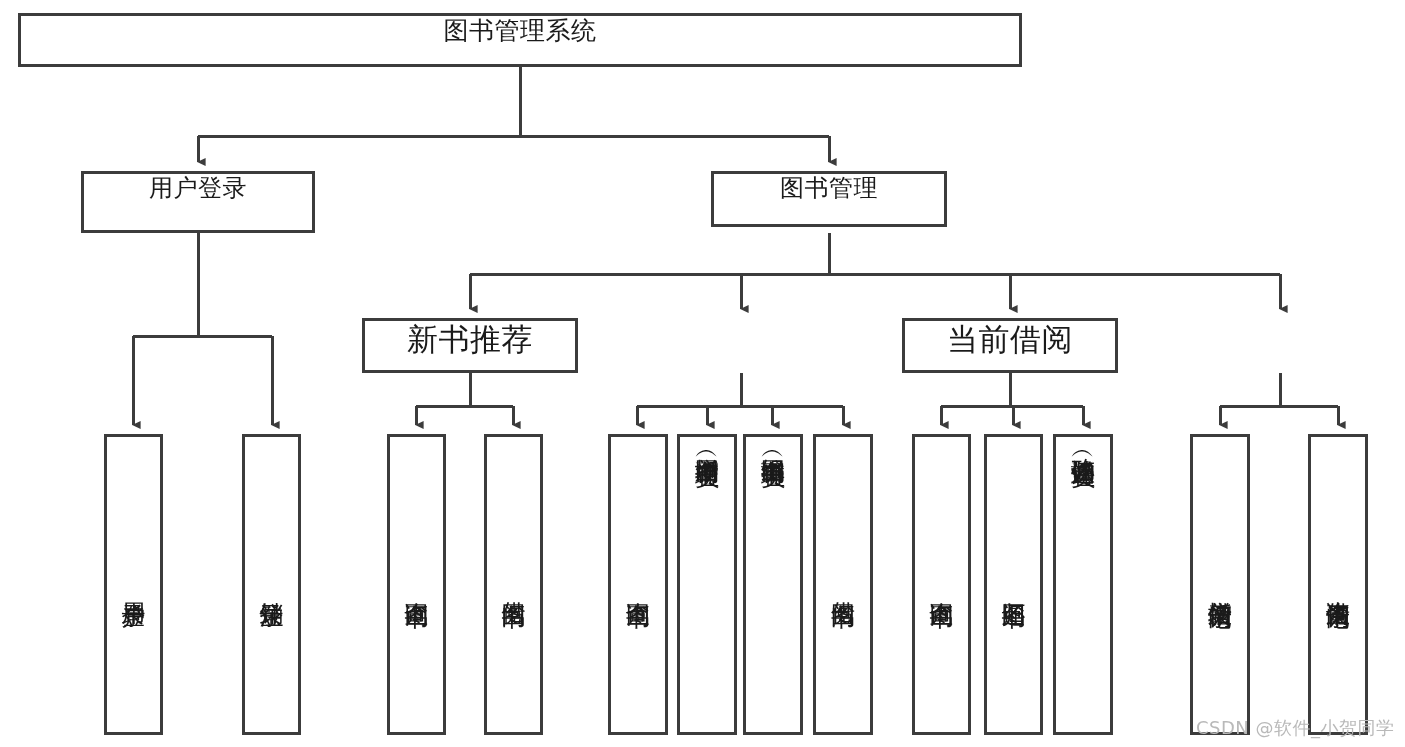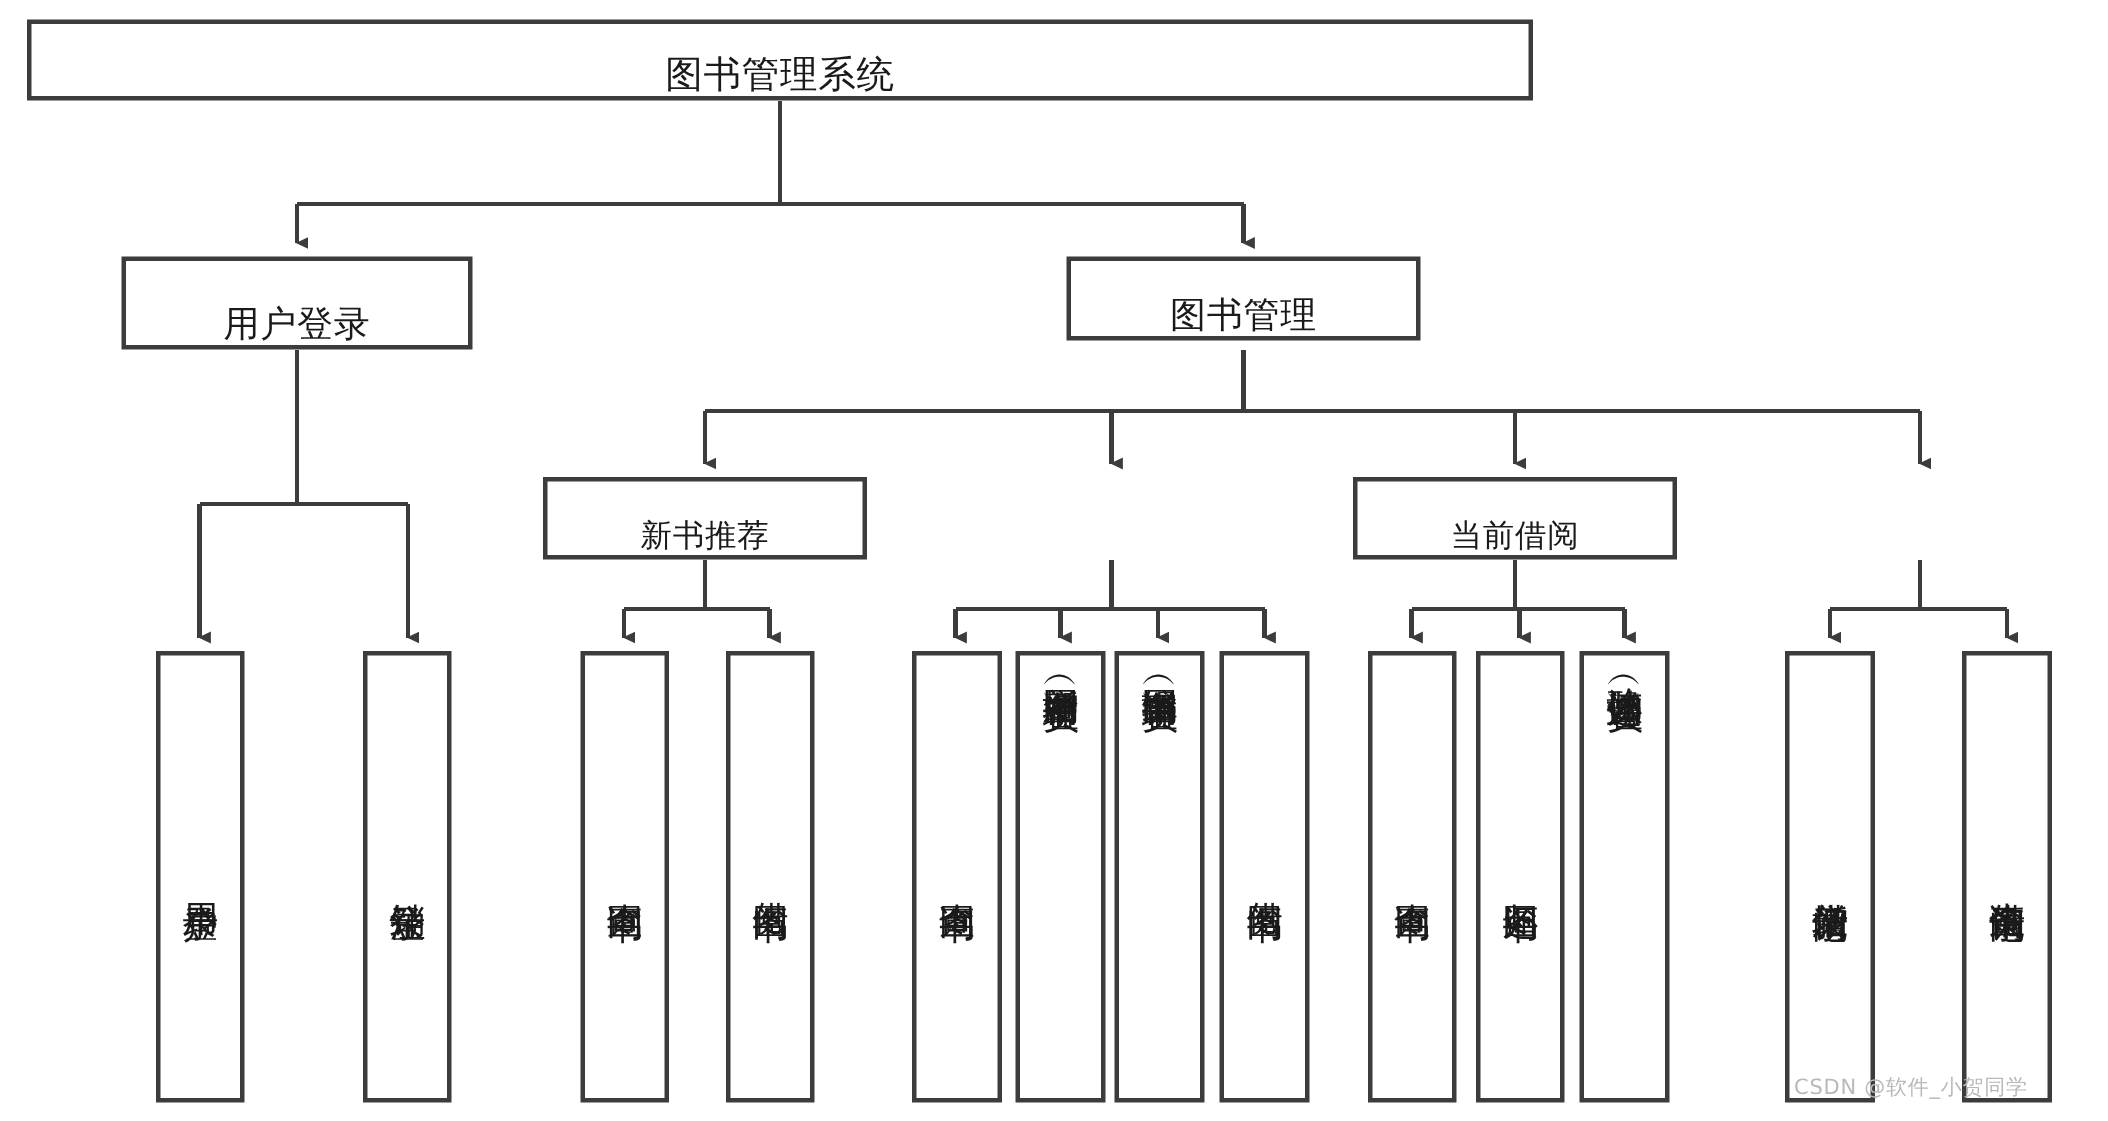--- a/index.html
+++ b/index.html
@@ -21,36 +21,36 @@
     width:1405px;
     height:747px;
     pointer-events:none;
   }
   .node{
     position:absolute;
     box-sizing:border-box;
     background:#ffffff;
     border:3px solid #3c3c3c;
     display:flex;
-    align-items:flex-end;
+    align-items:flex-start;
     justify-content:center;
     z-index:3;
   }
   .node-label{
     display:block;
     line-height:1.18;
     letter-spacing:0.5px;
     color:#1a1a1a;
     text-align:center;
     white-space:nowrap;
   }
   .node.root{ border-width:3px; }
   .node.root .node-label{ font-size:25px; }
   .node.level2 .node-label{ font-size:24px; }
-  .node.level3 .node-label{ font-size:21px; }
+  .node.level3 .node-label{ font-size:31px; }
   .node.leaf{
     border-width:3px;
     align-items:flex-start;
     justify-content:center;
     padding-top:0;
   }
   .node.leaf .node-label{
     writing-mode:vertical-rl;
     text-orientation:upright;
     font-size:24px;
@@ -66,21 +66,21 @@
     align-items:center;
     justify-content:center;
   }
   .leaf-inner.align-top{
     align-items:flex-start;
     padding-top:2px;
   }
   .watermark{
     position:absolute;
     z-index:9;
-    font-size:14px;
+    font-size:18px;
     color:#b9b9b9;
     white-space:nowrap;
     letter-spacing:0.5px;
     font-family:"DejaVu Sans","Liberation Sans",sans-serif;
   }
 </style>
 </head>
 <body>
 
 <div id="diagram-root">

